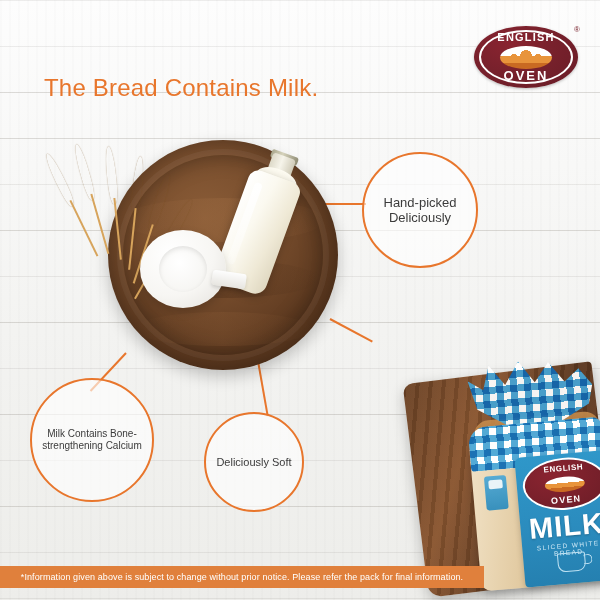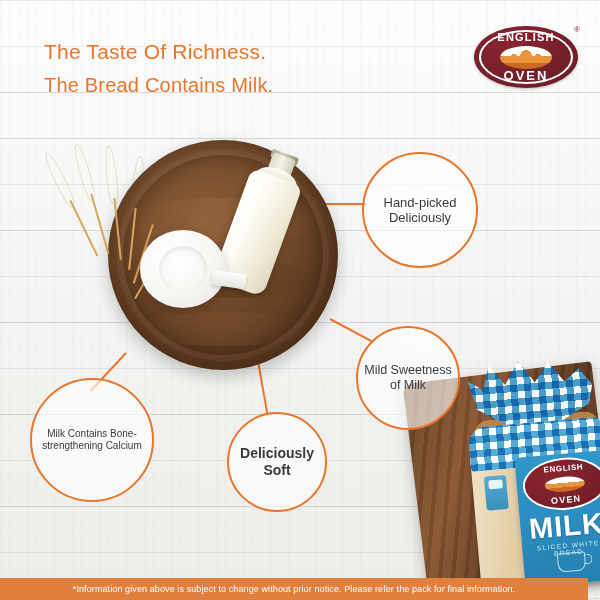--- a/index.html
+++ b/index.html
@@ -22,21 +22,21 @@
         rgba(0,0,0,0.012) 0 2px, rgba(255,255,255,0.0) 2px 9px),
       repeating-linear-gradient(180deg,
         rgba(140,130,120,0.07) 0 1px, rgba(0,0,0,0) 1px 46px);
     pointer-events:none;
   }
   .plankline{position:absolute;left:0;right:0;height:1px;background:rgba(150,142,132,0.17);}
 
   
   .headline{position:absolute;left:44px;color:#E8762C;letter-spacing:.2px;}
   #h1{top:40px;font-size:21px;}
-  #h2{top:74px;font-size:20px;}
+  #h2{top:74px;font-size:24px;}
 
   
   #logo{position:absolute;left:474px;top:26px;width:104px;height:62px;}
   .logo-oval{
     position:absolute;inset:0;border-radius:50%;
     background:radial-gradient(ellipse at 35% 30%,#8a2430 0%,#78212c 45%,#671c26 100%);
     box-shadow:0 1px 3px rgba(0,0,0,.25);
   }
   .logo-ring{position:absolute;left:5px;top:4px;right:5px;bottom:4px;border-radius:50%;border:2px solid #fff;}
   .logo-txt{position:absolute;width:100%;text-align:center;color:#fff;font-weight:bold;}
@@ -164,38 +164,37 @@
 
   
   .bubble{
     position:absolute;border-radius:50%;border:2px solid #E8762C;
     background:rgba(255,255,255,.62);
     display:flex;align-items:center;justify-content:center;text-align:center;
     color:#3b3b3b;line-height:1.18;
   }
   #b-hand{left:362px;top:152px;width:112px;height:112px;font-size:13px;}
   #b-mild{left:356px;top:326px;width:100px;height:100px;font-size:12.5px;}
-  #b-soft{left:227px;top:412px;width:96px;height:96px;font-size:14px;font-weight:bold;}
+  #b-soft{left:204px;top:412px;width:96px;height:96px;font-size:11px;}
   #b-calc{left:30px;top:378px;width:120px;height:120px;font-size:10px;}
   .connector{position:absolute;background:#E8762C;transform-origin:left center;height:2px;}
 </style>
 </head>
 <body>
 
 <div id="ad">
 
   <div id="woodgrain"></div>
   <div class="plankline" style="top:92px"></div>
   <div class="plankline" style="top:138px"></div>
   <div class="plankline" style="top:230px"></div>
   <div class="plankline" style="top:322px"></div>
   <div class="plankline" style="top:414px"></div>
   <div class="plankline" style="top:506px"></div>
 
-  <div class="headline" id="h1">The Taste Of Richness.</div>
   <div class="headline" id="h2">The Bread Contains Milk.</div>
 
   <div id="logo">
     <div class="logo-oval"></div>
     <div class="logo-ring"></div>
     <div class="logo-scene"></div>
     <div class="logo-txt" id="logo-top">ENGLISH</div>
     <div class="logo-txt" id="logo-bot">OVEN</div>
     <div id="logo-reg">®</div>
   </div>
@@ -267,22 +266,21 @@
         <div class="lbl-t" id="label-logo-bot">OVEN</div>
       </div>
       <div id="milk-word">MILK</div>
       <div id="milk-sub">SLICED WHITE BREAD</div>
       <div id="cup-icon"></div>
 
     </div>
   </div>
 
   <div class="bubble" id="b-hand">Hand-picked Deliciously</div>
-  <div class="bubble" id="b-mild">Mild Sweetness of Milk</div>
   <div class="bubble" id="b-soft">Deliciously Soft</div>
   <div class="bubble" id="b-calc">Milk Contains Bone-strengthening Calcium</div>
 
-  <div style="position:absolute;left:0;bottom:0;width:588px;height:22px;background:#E0803C;
+  <div style="position:absolute;left:0;bottom:12px;width:484px;height:22px;background:#E0803C;
               display:flex;align-items:center;justify-content:center;">
     <span style="color:#fff;font-size:9px;letter-spacing:.1px;white-space:nowrap;">*Information given above is subject to change without prior notice. Please refer the pack for final information.</span>
   </div>
 
 </div>
 
 </body></html>

